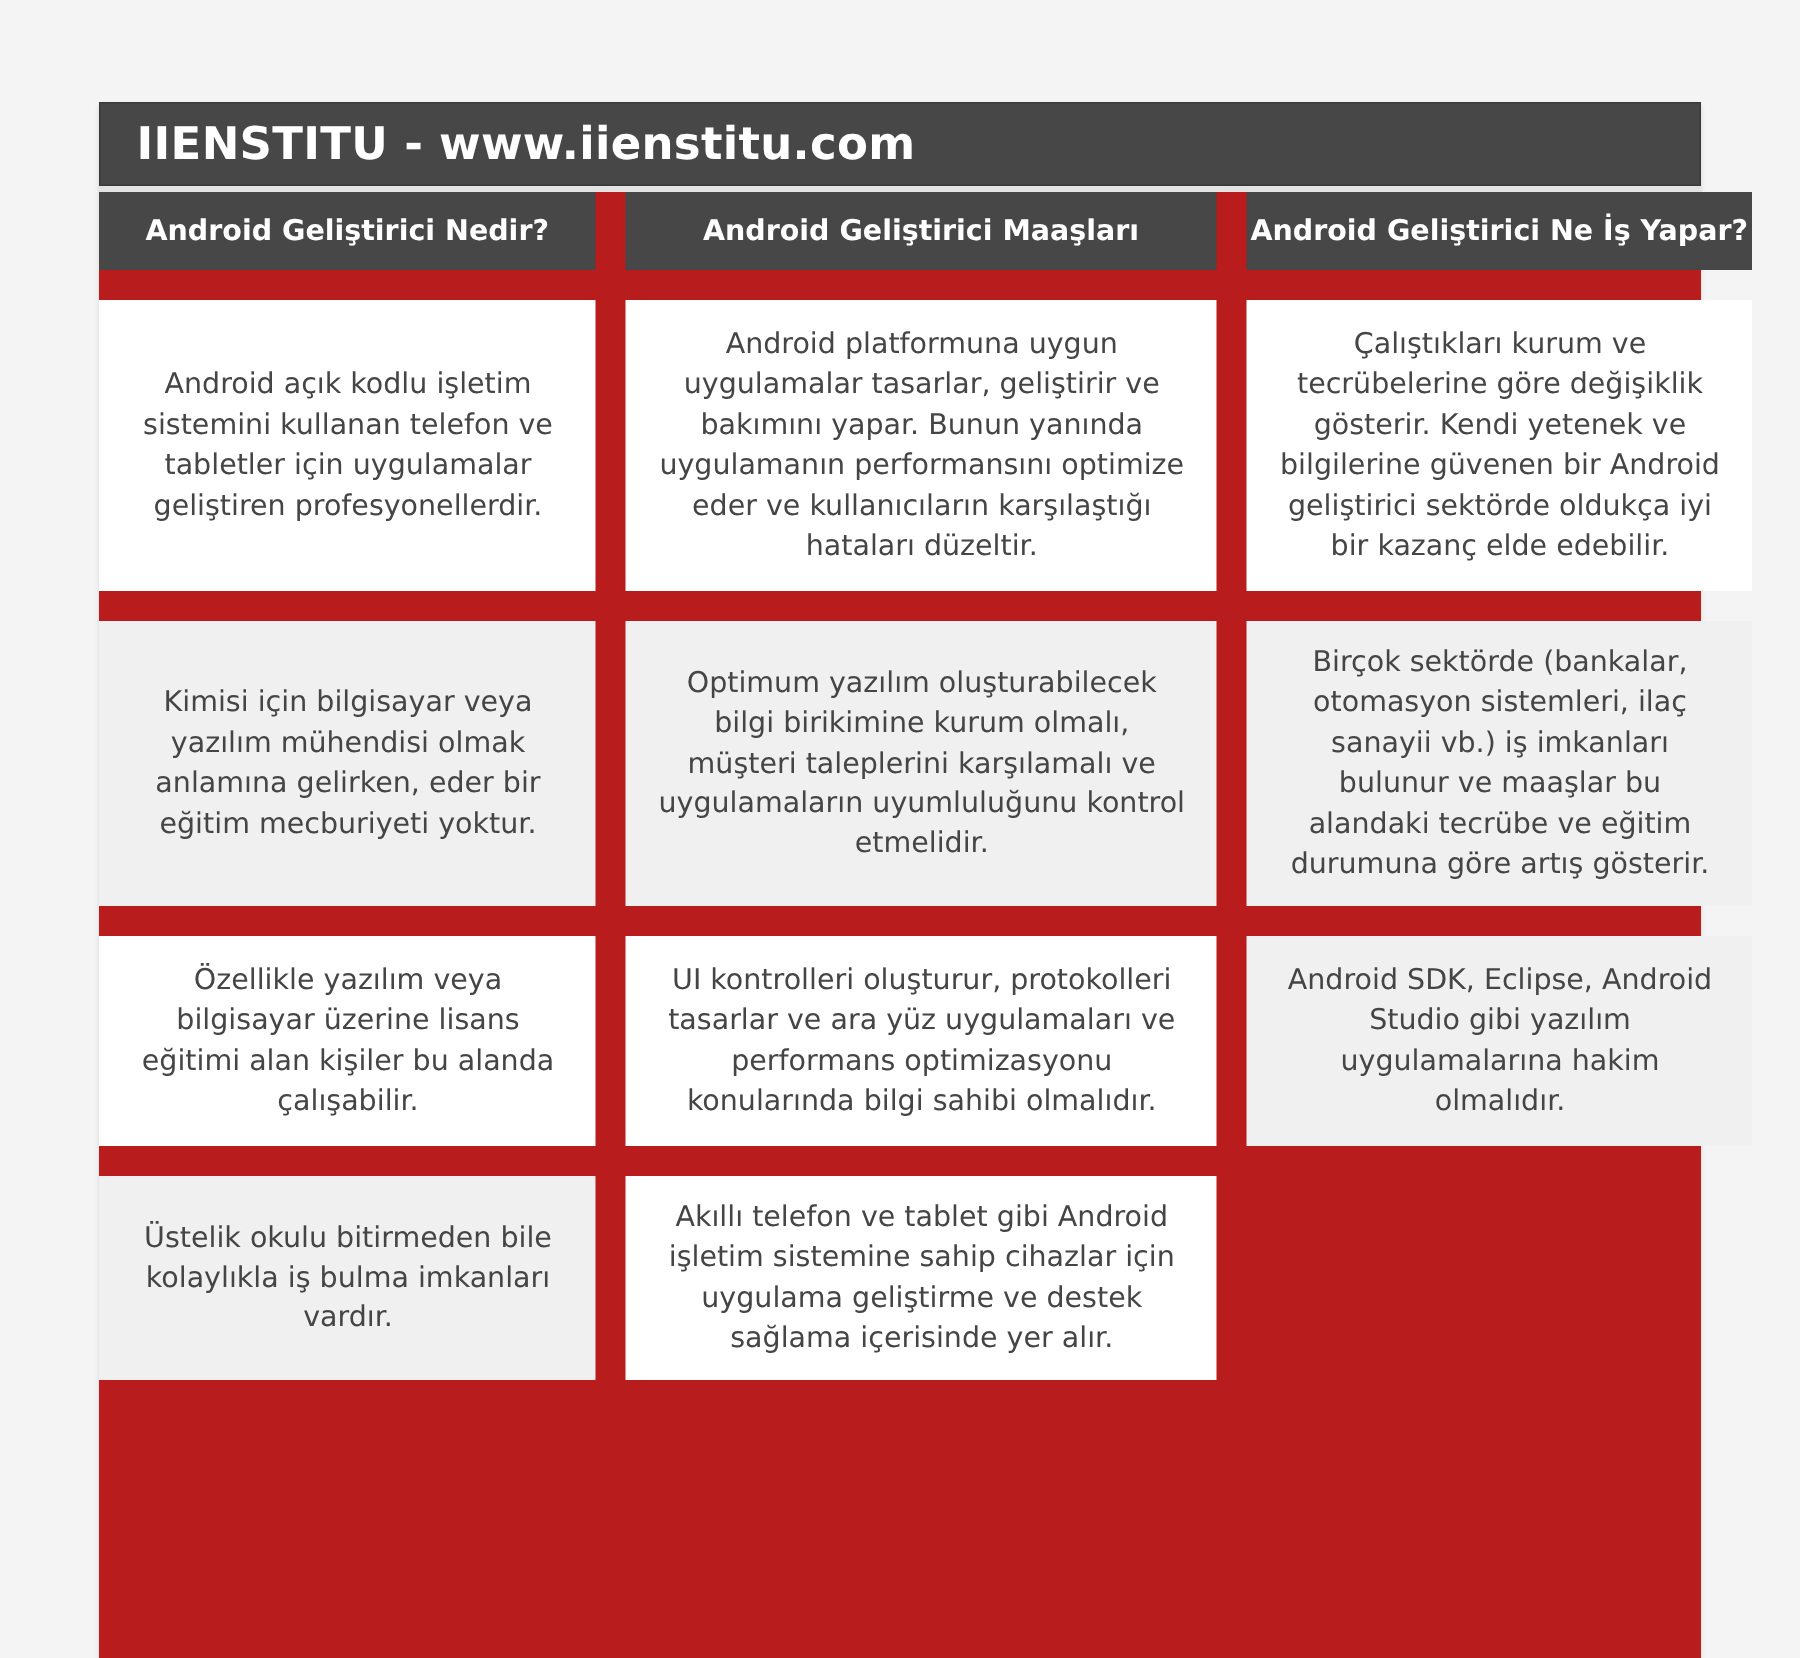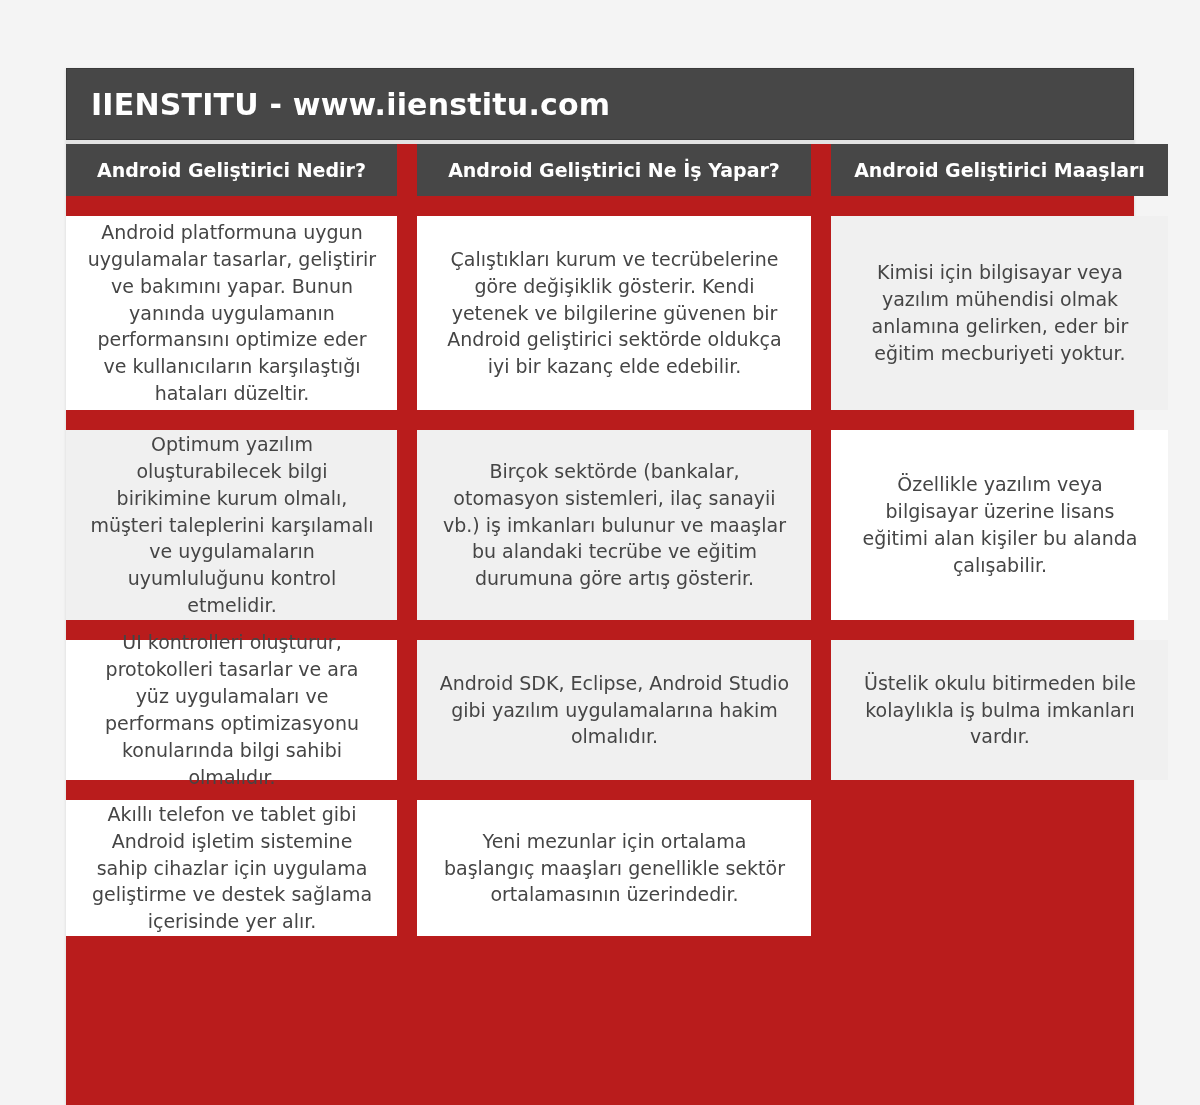--- a/index.html
+++ b/index.html
@@ -12,21 +12,21 @@
     min-height: 1105px;
   }
   .table-wrap {
     width: 1068px;
     margin: 68px auto 0 auto;
     box-shadow: 0 1px 3px rgba(0,0,0,0.12);
     background: #e3e3e3;
     padding-bottom: 0;
   }
   .title-bar {
-    height: 72px;
+    height: 56px;
     background: #474747;
     color: #ffffff;
     display: flex;
     align-items: center;
     padding-left: 24px;
     font-size: 30px;
     font-weight: bold;
     letter-spacing: 0.2px;
     margin-bottom: 4px;
     border: 1px solid #3a3a3a;
@@ -63,33 +63,33 @@
 </head>
 <body>
 
 <div class="table-wrap">
 
   <div class="title-bar">IIENSTITU - www.iienstitu.com</div>
 
   <div class="grid">
 
     <div class="head-cell">Android Geliştirici Nedir?</div>
+    <div class="head-cell">Android Geliştirici Maaşları</div>
     <div class="head-cell">Android Geliştirici Ne İş Yapar?</div>
-    <div class="head-cell">Android Geliştirici Maaşları</div>
 
+    <div class="cell">Android açık kodlu işletim sistemini kullanan telefon ve tabletler için uygulamalar geliştiren profesyonellerdir.</div>
     <div class="cell">Android platformuna uygun uygulamalar tasarlar, geliştirir ve bakımını yapar. Bunun yanında uygulamanın performansını optimize eder ve kullanıcıların karşılaştığı hataları düzeltir.</div>
     <div class="cell">Çalıştıkları kurum ve tecrübelerine göre değişiklik gösterir. Kendi yetenek ve bilgilerine güvenen bir Android geliştirici sektörde oldukça iyi bir kazanç elde edebilir.</div>
 
     <div class="cell row-alt">Kimisi için bilgisayar veya yazılım mühendisi olmak anlamına gelirken, eder bir eğitim mecburiyeti yoktur.</div>
     <div class="cell row-alt">Optimum yazılım oluşturabilecek bilgi birikimine kurum olmalı, müşteri taleplerini karşılamalı ve uygulamaların uyumluluğunu kontrol etmelidir.</div>
     <div class="cell row-alt">Birçok sektörde (bankalar, otomasyon sistemleri, ilaç sanayii vb.) iş imkanları bulunur ve maaşlar bu alandaki tecrübe ve eğitim durumuna göre artış gösterir.</div>
 
     <div class="cell">Özellikle yazılım veya bilgisayar üzerine lisans eğitimi alan kişiler bu alanda çalışabilir.</div>
     <div class="cell">UI kontrolleri oluşturur, protokolleri tasarlar ve ara yüz uygulamaları ve performans optimizasyonu konularında bilgi sahibi olmalıdır.</div>
 
     <div class="cell row-alt">Android SDK, Eclipse, Android Studio gibi yazılım uygulamalarına hakim olmalıdır.</div>
     <div class="cell row-alt">Üstelik okulu bitirmeden bile kolaylıkla iş bulma imkanları vardır.</div>
 
     <div class="cell">Akıllı telefon ve tablet gibi Android işletim sistemine sahip cihazlar için uygulama geliştirme ve destek sağlama içerisinde yer alır.</div>
-    <div class="cell">Yeni mezunlar için ortalama başlangıç maaşları genellikle sektör ortalamasının üzerindedir.</div>
 
   </div>
 </div>
 
 </body></html>

